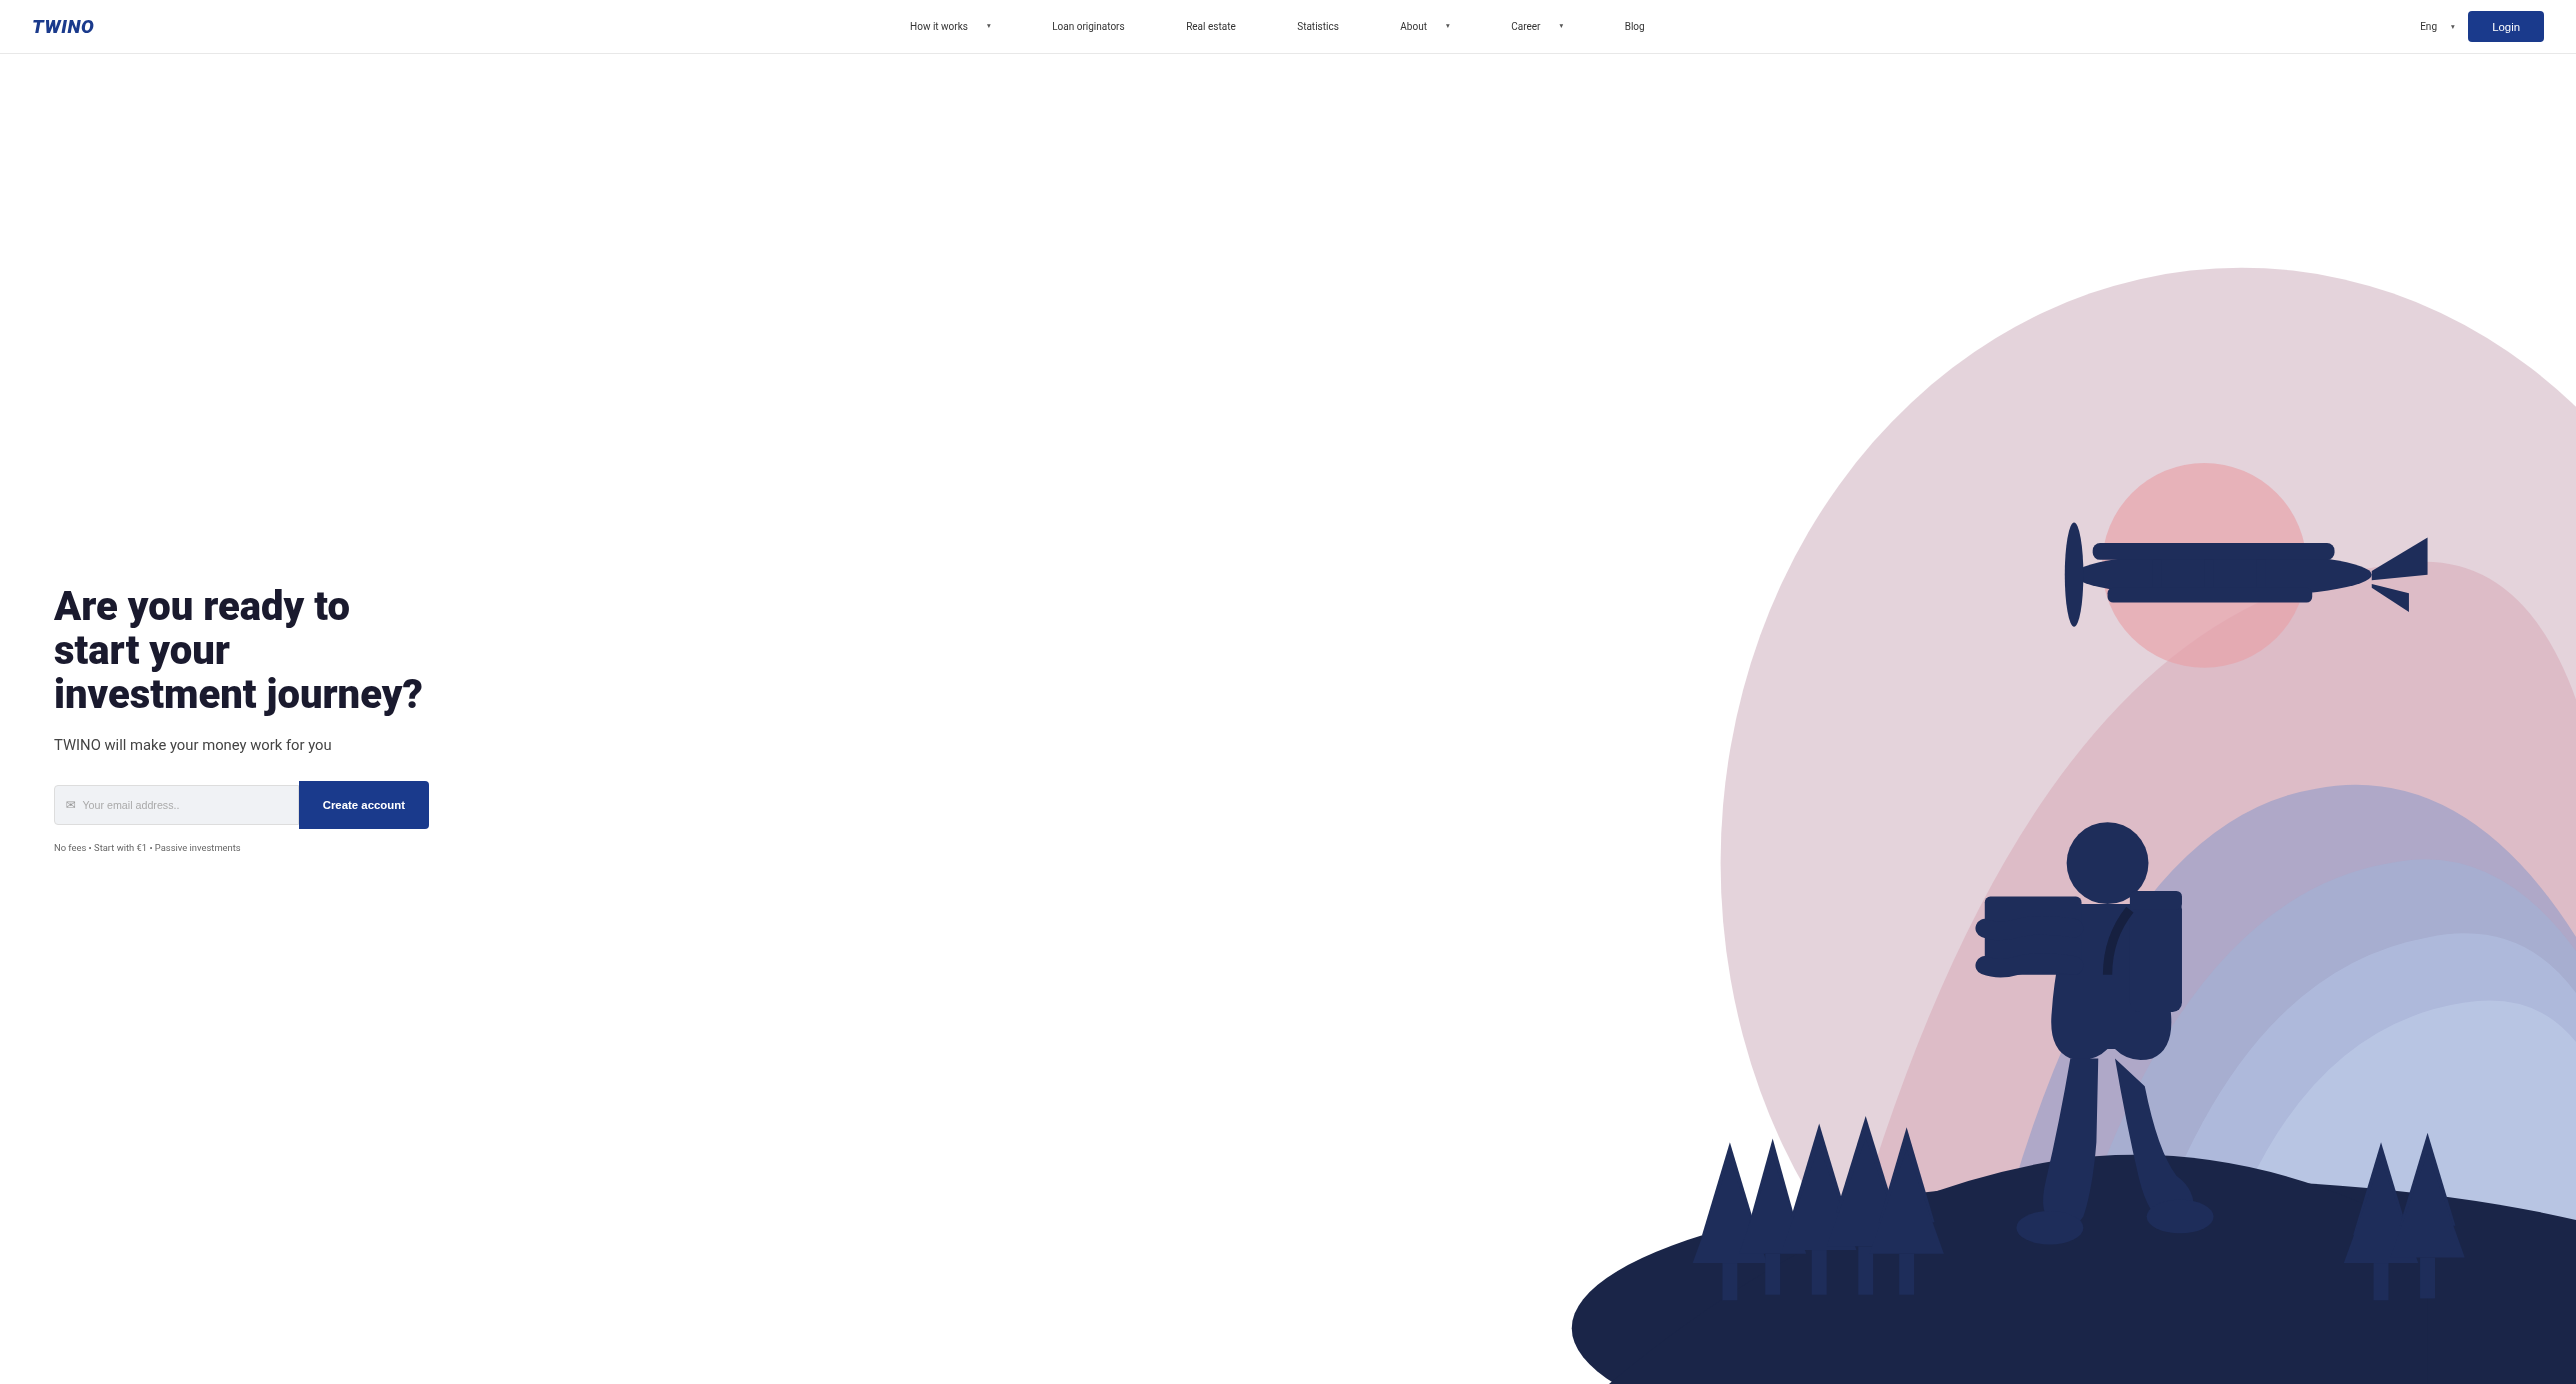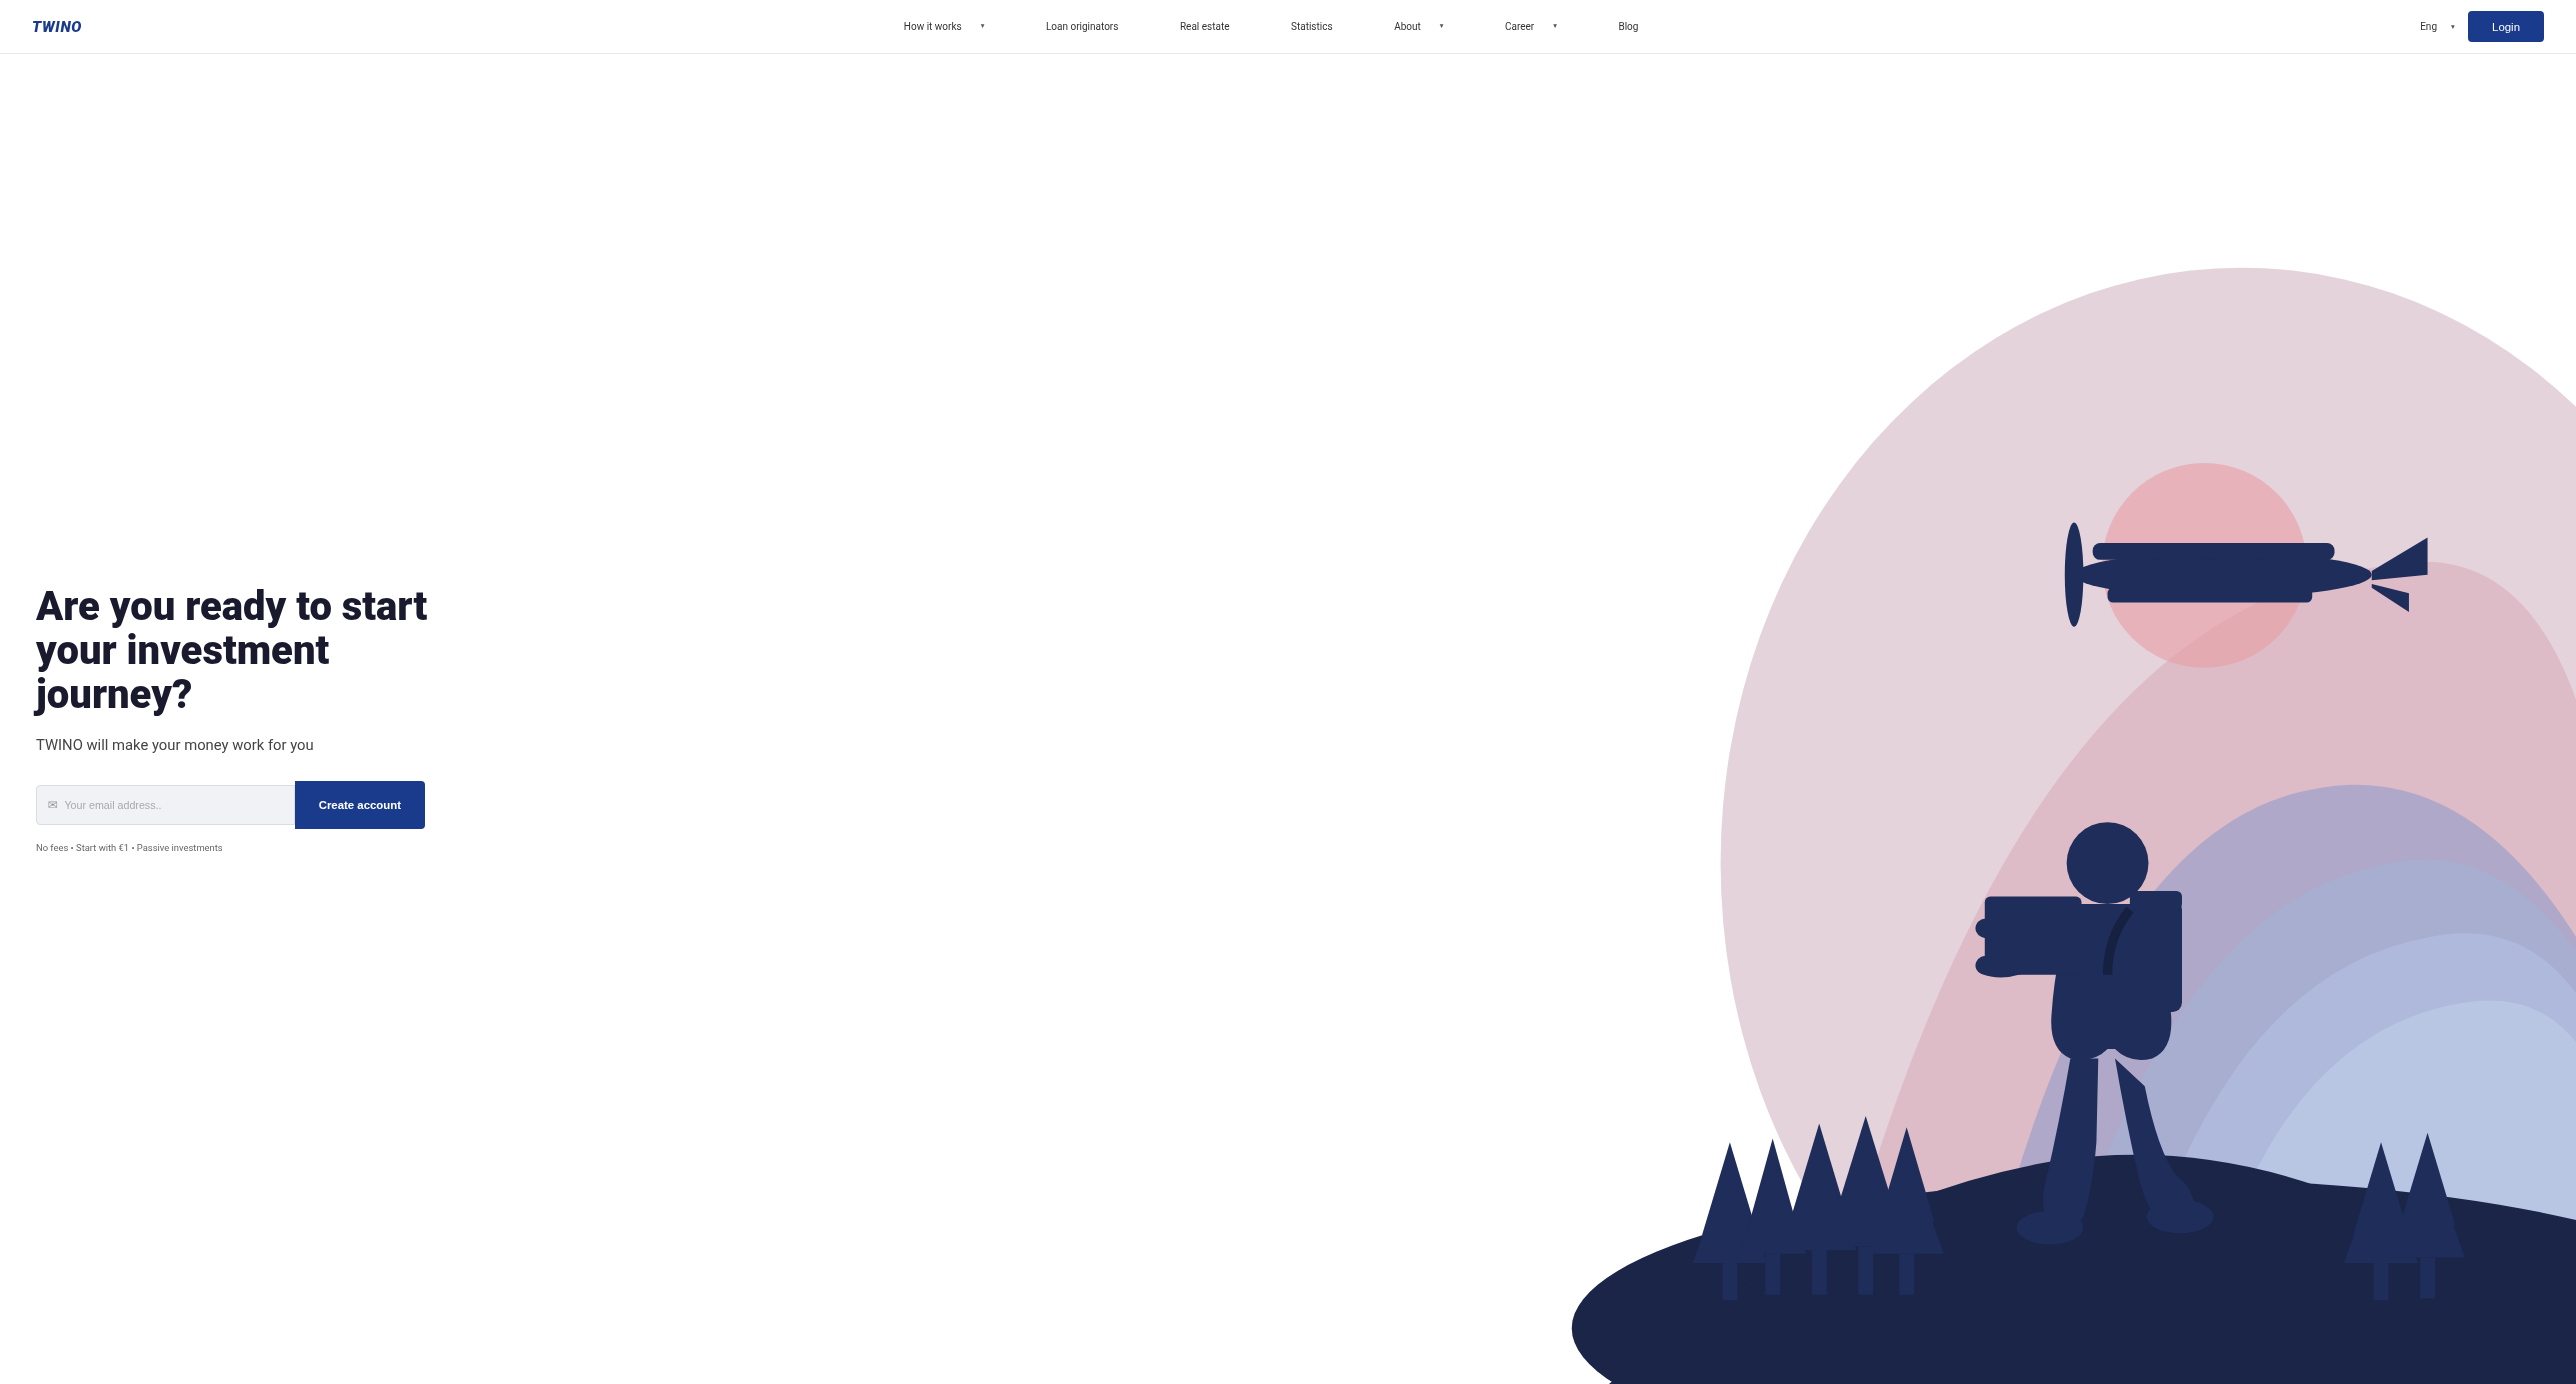--- a/index.html
+++ b/index.html
@@ -17,21 +17,21 @@
       justify-content: space-between;
       padding: 0 32px;
       height: 54px;
       border-bottom: 0.7px solid #e8e8e8;
       background: #fff;
       position: relative;
       z-index: 10;
     }
 
     .logo {
-      font-size: 15px;
+      font-size: 19px;
       font-weight: 900;
       color: #1a3a8c;
       letter-spacing: 0.7px;
       font-style: italic;
     }
 
     nav {
       display: flex;
       align-items: center;
       gap: 21.5px;
@@ -85,21 +85,21 @@
       min-height: calc(100vh - 54px);
       background: #fff;
       display: flex;
       align-items: center;
       overflow: hidden;
     }
 
     .hero-content {
       position: relative;
       z-index: 5;
-      padding: 40px 36px;
+      padding: 40px 54px;
       max-width: 483px;
     }
 
     .hero-title {
       font-size: 40px;
       font-weight: 900;
       color: #1a1a2e;
       line-height: 1.1;
       margin-bottom: 19px;
     }

